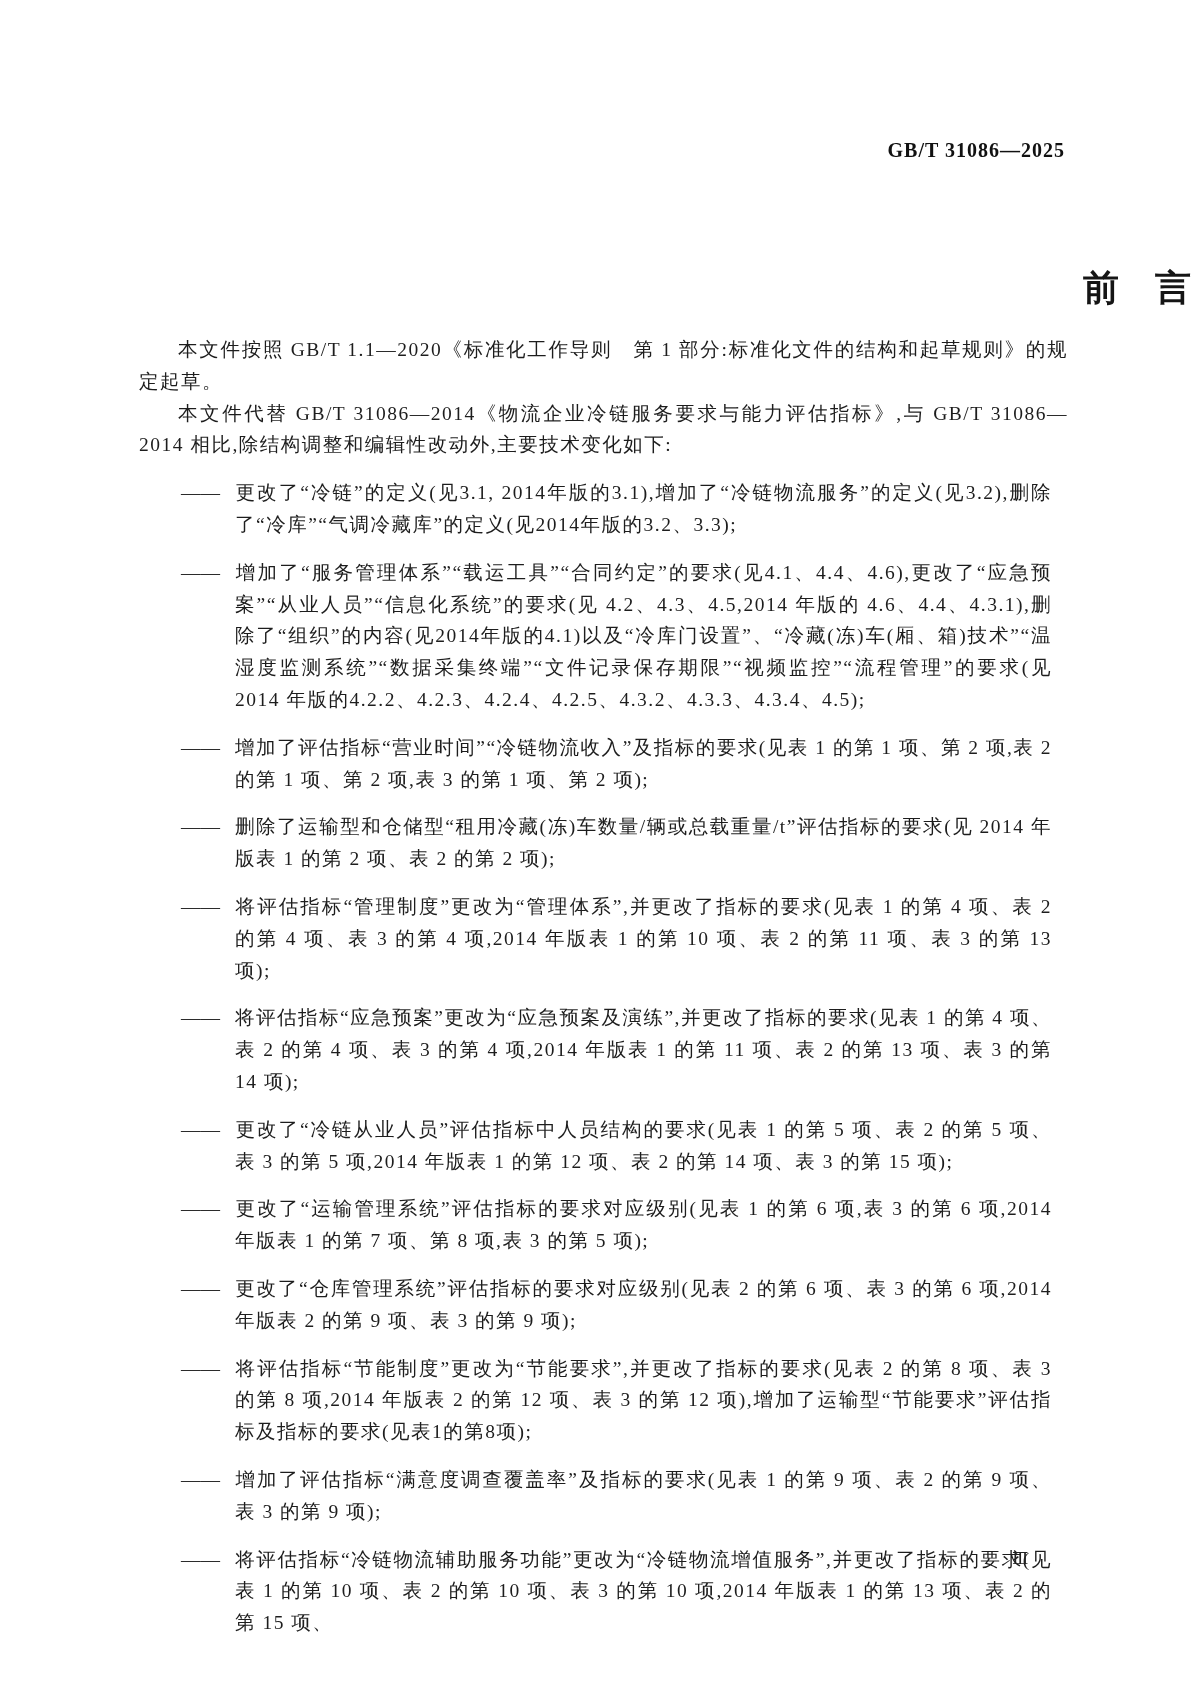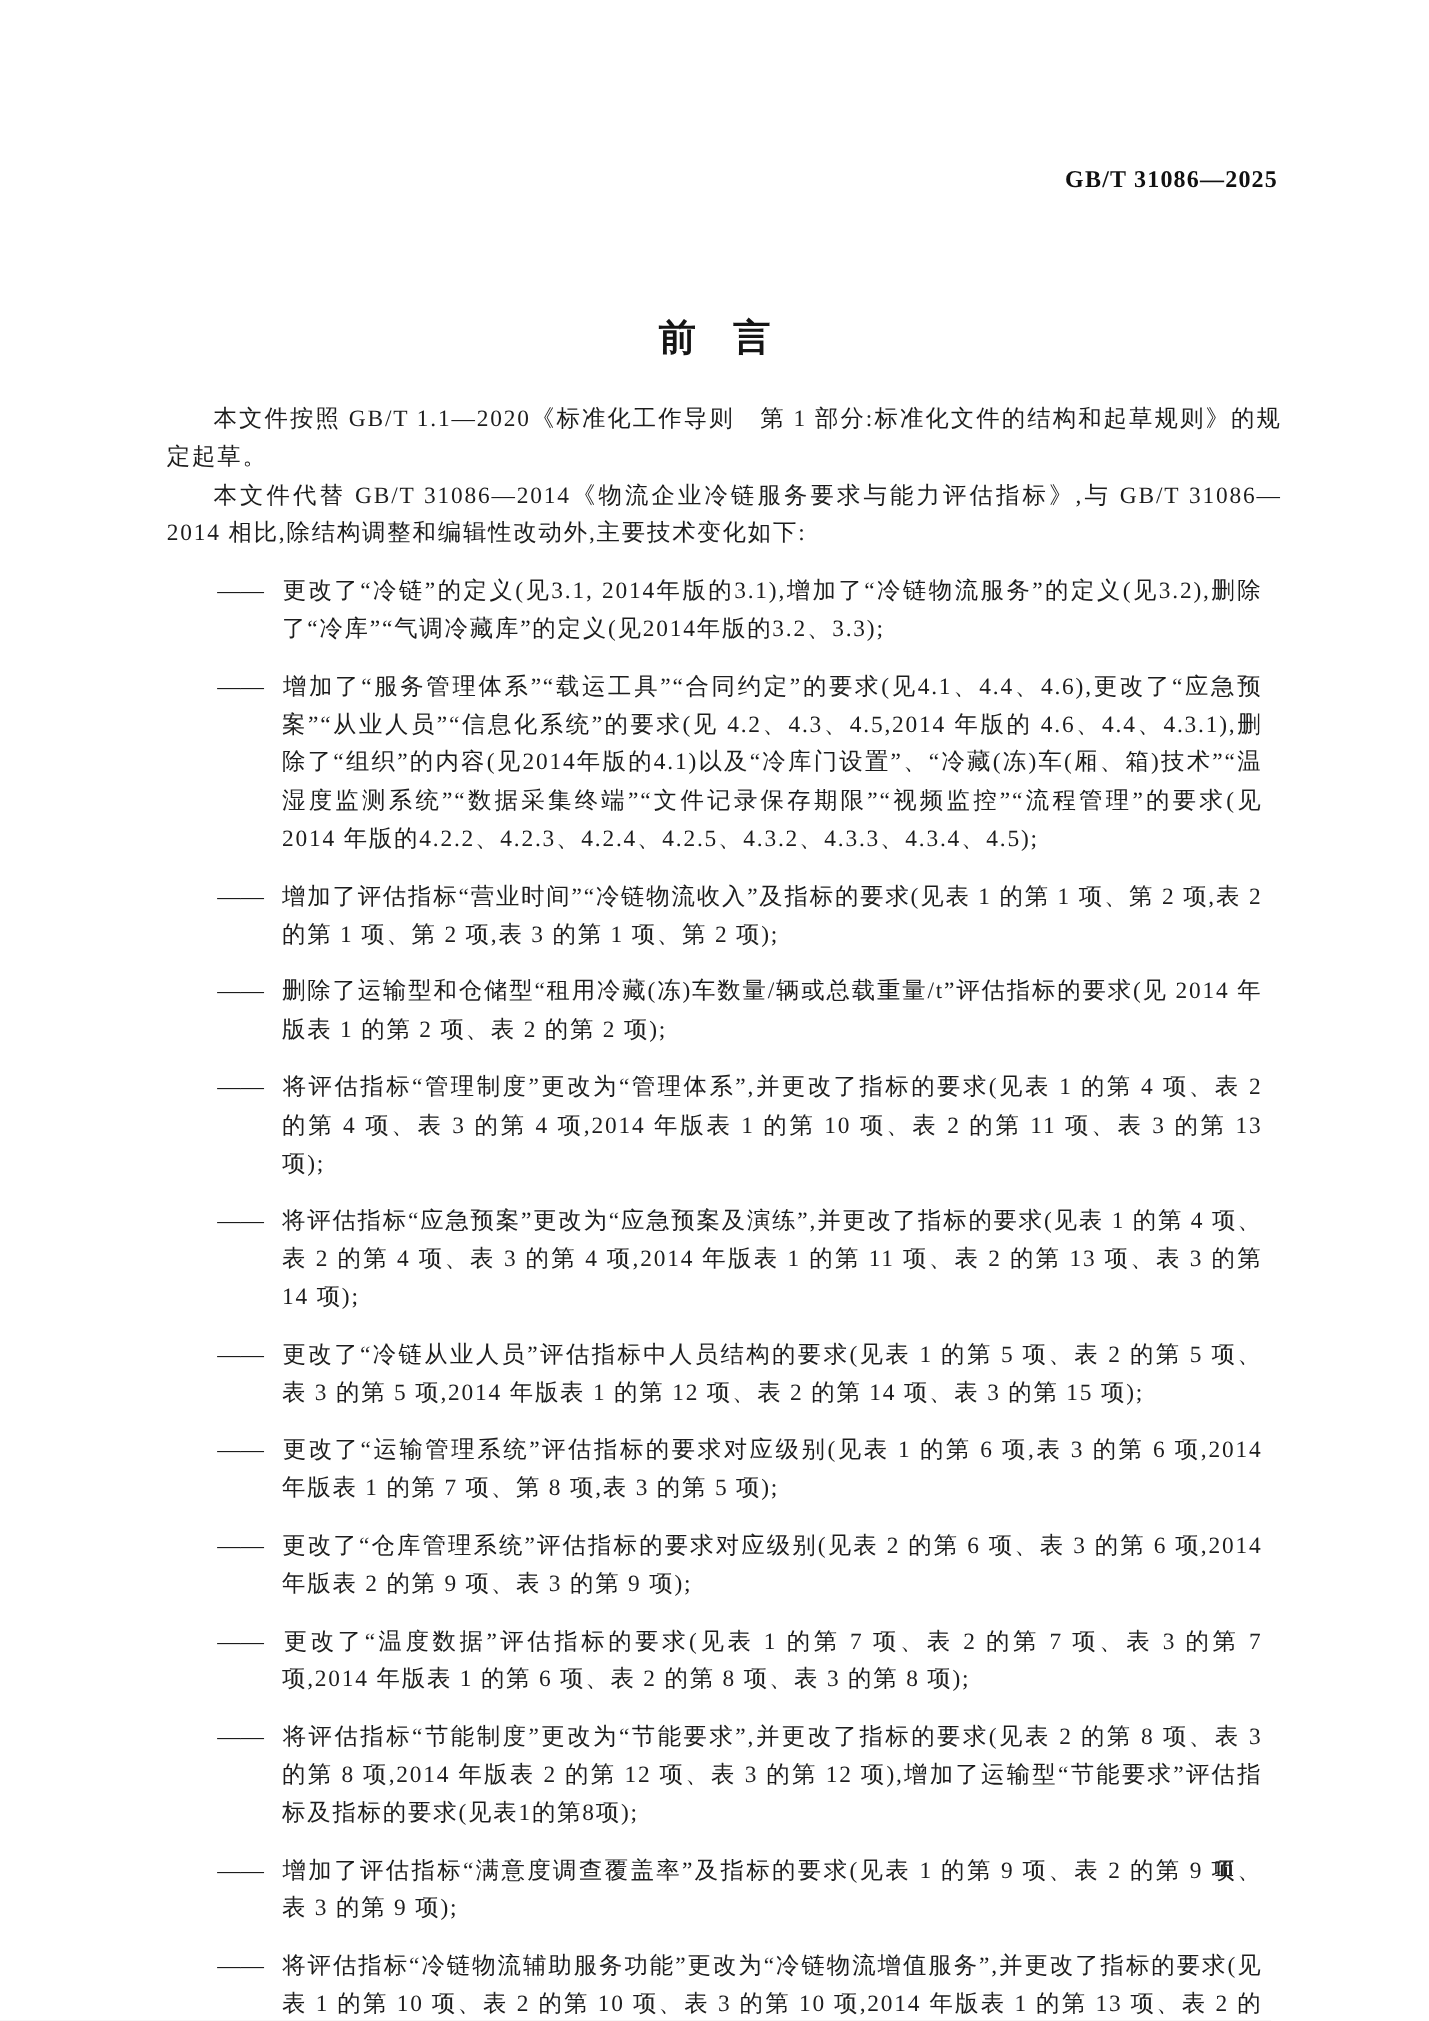--- a/index.html
+++ b/index.html
@@ -17,22 +17,22 @@
     font-size:20px;
     font-weight:bold;
     letter-spacing:1px;
     font-family:"Liberation Serif","DejaVu Serif",serif;
     color:#111;
   }
   .doc-title{
     position:absolute;
     top:240px;left:0;
     width:100%;
-    text-align:center;
-    font-size:31px;
+    text-align:right;
+    font-size:36px;
     font-weight:bold;
     font-family:"Liberation Sans","DejaVu Sans",sans-serif;
     color:#151515;
   }
   .body-text{
     position:absolute;
     left:139px;top:334px;
     width:929px;
     font-size:19.5px;
     line-height:31.8px;
@@ -80,21 +80,20 @@
 
     <div class="item"><span class="dash">——</span><span>更改了“冷链”的定义(见3.1, 2014年版的3.1),增加了“冷链物流服务”的定义(见3.2),删除了“冷库”“气调冷藏库”的定义(见2014年版的3.2、3.3);</span></div>
     <div class="item"><span class="dash">——</span><span>增加了“服务管理体系”“载运工具”“合同约定”的要求(见4.1、4.4、4.6),更改了“应急预案”“从业人员”“信息化系统”的要求(见 4.2、4.3、4.5,2014 年版的 4.6、4.4、4.3.1),删除了“组织”的内容(见2014年版的4.1)以及“冷库门设置”、“冷藏(冻)车(厢、箱)技术”“温湿度监测系统”“数据采集终端”“文件记录保存期限”“视频监控”“流程管理”的要求(见 2014 年版的4.2.2、4.2.3、4.2.4、4.2.5、4.3.2、4.3.3、4.3.4、4.5);</span></div>
     <div class="item"><span class="dash">——</span><span>增加了评估指标“营业时间”“冷链物流收入”及指标的要求(见表 1 的第 1 项、第 2 项,表 2 的第 1 项、第 2 项,表 3 的第 1 项、第 2 项);</span></div>
     <div class="item"><span class="dash">——</span><span>删除了运输型和仓储型“租用冷藏(冻)车数量/辆或总载重量/t”评估指标的要求(见 2014 年版表 1 的第 2 项、表 2 的第 2 项);</span></div>
     <div class="item"><span class="dash">——</span><span>将评估指标“管理制度”更改为“管理体系”,并更改了指标的要求(见表 1 的第 4 项、表 2 的第 4 项、表 3 的第 4 项,2014 年版表 1 的第 10 项、表 2 的第 11 项、表 3 的第 13 项);</span></div>
     <div class="item"><span class="dash">——</span><span>将评估指标“应急预案”更改为“应急预案及演练”,并更改了指标的要求(见表 1 的第 4 项、表 2 的第 4 项、表 3 的第 4 项,2014 年版表 1 的第 11 项、表 2 的第 13 项、表 3 的第 14 项);</span></div>
     <div class="item"><span class="dash">——</span><span>更改了“冷链从业人员”评估指标中人员结构的要求(见表 1 的第 5 项、表 2 的第 5 项、表 3 的第 5 项,2014 年版表 1 的第 12 项、表 2 的第 14 项、表 3 的第 15 项);</span></div>
     <div class="item"><span class="dash">——</span><span>更改了“运输管理系统”评估指标的要求对应级别(见表 1 的第 6 项,表 3 的第 6 项,2014 年版表 1 的第 7 项、第 8 项,表 3 的第 5 项);</span></div>
     <div class="item"><span class="dash">——</span><span>更改了“仓库管理系统”评估指标的要求对应级别(见表 2 的第 6 项、表 3 的第 6 项,2014 年版表 2 的第 9 项、表 3 的第 9 项);</span></div>
-    <div class="item"><span class="dash">——</span><span>更改了“温度数据”评估指标的要求(见表 1 的第 7 项、表 2 的第 7 项、表 3 的第 7 项,2014 年版表 1 的第 6 项、表 2 的第 8 项、表 3 的第 8 项);</span></div>
     <div class="item"><span class="dash">——</span><span>将评估指标“节能制度”更改为“节能要求”,并更改了指标的要求(见表 2 的第 8 项、表 3 的第 8 项,2014 年版表 2 的第 12 项、表 3 的第 12 项),增加了运输型“节能要求”评估指标及指标的要求(见表1的第8项);</span></div>
     <div class="item"><span class="dash">——</span><span>增加了评估指标“满意度调查覆盖率”及指标的要求(见表 1 的第 9 项、表 2 的第 9 项、表 3 的第 9 项);</span></div>
     <div class="item"><span class="dash">——</span><span>将评估指标“冷链物流辅助服务功能”更改为“冷链物流增值服务”,并更改了指标的要求(见表 1 的第 10 项、表 2 的第 10 项、表 3 的第 10 项,2014 年版表 1 的第 13 项、表 2 的第 15 项、</span></div>
   </div>
 
   <div class="page-number">Ⅲ</div>
 
 </div>
 
 </body></html>

